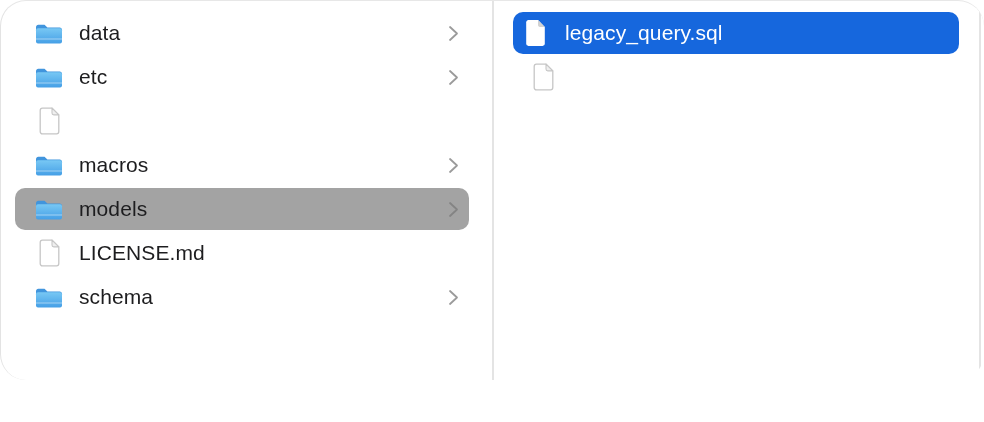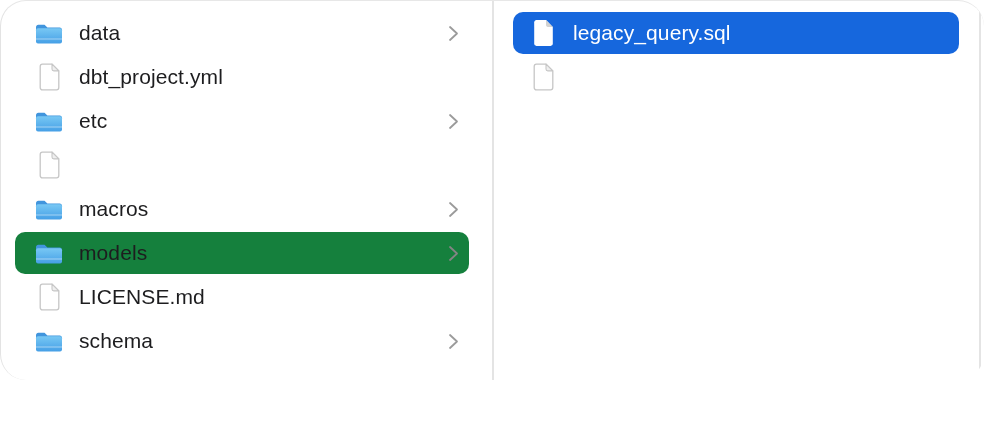--- a/index.html
+++ b/index.html
@@ -27,22 +27,22 @@
   .row {
     height: 42px;
     margin-top: 2px;
     display: flex;
     align-items: center;
     border-radius: 10px;
     cursor: default;
   }
   .col-1 .row { margin-left: 14px; margin-right: 23px; padding: 0 10px 0 20px; }
   .col-2 .row { margin-left: 19px; margin-right: 20px; padding: 0 10px 0 16px; }
-  .row.sel-gray { background: #15803d; }
-  .row.sel-blue { background: #1667dd; }
+  .row.sel-gray { background: #a3a3a3; }
+  .row.sel-blue { background: #1667dd; padding-left: 8px; }
   .icon-slot {
     width: 28px; flex: 0 0 28px;
     display: flex; align-items: center; justify-content: center;
   }
   .label {
     margin-left: 16px;
     font-size: 21px;
     color: #1d1d1f;
     letter-spacing: 0.1px;
     white-space: nowrap;
@@ -77,137 +77,128 @@
           </svg>
       </span>
       <span class="label">data</span>
       <span class="chevron">
         <svg width="11" height="17" viewBox="0 0 11 17">
             <path d="M2 2 L9 8.5 L2 15" fill="none" stroke="currentColor" stroke-width="1.8" stroke-linecap="round" stroke-linejoin="round"></path>
           </svg>
       </span>
     </div>
 
+
+    <div class="row">
+      <span class="icon-slot">
+        <svg width="28" height="23" viewBox="0 0 28 23">
+            <path d="M1 5.2C1 3.8 2 2.8 3.3 2.8h6.2l2.9 2.7h12.3C26 5.5 27 6.5 27 7.8v1.2H1Z" fill="#4195dd"></path>
+            <rect x="1" y="6.2" width="26" height="15.3" rx="2" fill="url(#folderGrad)"></rect>
+            <rect x="1" y="16.2" width="26" height="1.6" fill="#ffffff" opacity="0.3"></rect>
+          </svg>
+      </span>
+      <span class="label">etc</span>
+      <span class="chevron">
+        <svg width="11" height="17" viewBox="0 0 11 17">
+            <path d="M2 2 L9 8.5 L2 15" fill="none" stroke="currentColor" stroke-width="1.8" stroke-linecap="round" stroke-linejoin="round"></path>
+          </svg>
+      </span>
+    </div>
+
     <div class="row">
       <span class="icon-slot">
         <svg width="23" height="28" viewBox="0 0 23 28">
             <path d="M2.2 3.4C2.2 2.1 3.2 1.1 4.4 1.1H14l6.8 6.8v16.7c0 1.3-1 2.3-2.2 2.3H4.4c-1.2 0-2.2-1-2.2-2.3Z" fill="#ffffff" stroke="#c6c6c6" stroke-width="1.3"></path>
             <path d="M14 1.1l6.8 6.8h-5c-1 0-1.8-.8-1.8-1.8Z" fill="#efefef" stroke="#c6c6c6" stroke-width="1.1" stroke-linejoin="round"></path>
           </svg>
       </span>
-      <span class="label">dbt_project.yml</span>
-    </div>
-
-    <div class="row">
-      <span class="icon-slot">
-        <svg width="28" height="23" viewBox="0 0 28 23">
-            <path d="M1 5.2C1 3.8 2 2.8 3.3 2.8h6.2l2.9 2.7h12.3C26 5.5 27 6.5 27 7.8v1.2H1Z" fill="#4195dd"></path>
-            <rect x="1" y="6.2" width="26" height="15.3" rx="2" fill="url(#folderGrad)"></rect>
-            <rect x="1" y="16.2" width="26" height="1.6" fill="#ffffff" opacity="0.3"></rect>
-          </svg>
-      </span>
-      <span class="label">etc</span>
+    </div>
+
+    <div class="row">
+      <span class="icon-slot">
+        <svg width="28" height="23" viewBox="0 0 28 23">
+            <path d="M1 5.2C1 3.8 2 2.8 3.3 2.8h6.2l2.9 2.7h12.3C26 5.5 27 6.5 27 7.8v1.2H1Z" fill="#4195dd"></path>
+            <rect x="1" y="6.2" width="26" height="15.3" rx="2" fill="url(#folderGrad)"></rect>
+            <rect x="1" y="16.2" width="26" height="1.6" fill="#ffffff" opacity="0.3"></rect>
+          </svg>
+      </span>
+      <span class="label">macros</span>
+      <span class="chevron">
+        <svg width="11" height="17" viewBox="0 0 11 17">
+            <path d="M2 2 L9 8.5 L2 15" fill="none" stroke="currentColor" stroke-width="1.8" stroke-linecap="round" stroke-linejoin="round"></path>
+          </svg>
+      </span>
+    </div>
+
+    <div class="row sel-gray">
+      <span class="icon-slot">
+        <svg width="28" height="23" viewBox="0 0 28 23">
+            <path d="M1 5.2C1 3.8 2 2.8 3.3 2.8h6.2l2.9 2.7h12.3C26 5.5 27 6.5 27 7.8v1.2H1Z" fill="#4195dd"></path>
+            <rect x="1" y="6.2" width="26" height="15.3" rx="2" fill="url(#folderGrad)"></rect>
+            <rect x="1" y="16.2" width="26" height="1.6" fill="#ffffff" opacity="0.3"></rect>
+          </svg>
+      </span>
+      <span class="label">models</span>
       <span class="chevron">
         <svg width="11" height="17" viewBox="0 0 11 17">
             <path d="M2 2 L9 8.5 L2 15" fill="none" stroke="currentColor" stroke-width="1.8" stroke-linecap="round" stroke-linejoin="round"></path>
           </svg>
       </span>
     </div>
 
     <div class="row">
       <span class="icon-slot">
         <svg width="23" height="28" viewBox="0 0 23 28">
             <path d="M2.2 3.4C2.2 2.1 3.2 1.1 4.4 1.1H14l6.8 6.8v16.7c0 1.3-1 2.3-2.2 2.3H4.4c-1.2 0-2.2-1-2.2-2.3Z" fill="#ffffff" stroke="#c6c6c6" stroke-width="1.3"></path>
             <path d="M14 1.1l6.8 6.8h-5c-1 0-1.8-.8-1.8-1.8Z" fill="#efefef" stroke="#c6c6c6" stroke-width="1.1" stroke-linejoin="round"></path>
           </svg>
       </span>
-    </div>
-
-    <div class="row">
-      <span class="icon-slot">
-        <svg width="28" height="23" viewBox="0 0 28 23">
-            <path d="M1 5.2C1 3.8 2 2.8 3.3 2.8h6.2l2.9 2.7h12.3C26 5.5 27 6.5 27 7.8v1.2H1Z" fill="#4195dd"></path>
-            <rect x="1" y="6.2" width="26" height="15.3" rx="2" fill="url(#folderGrad)"></rect>
-            <rect x="1" y="16.2" width="26" height="1.6" fill="#ffffff" opacity="0.3"></rect>
-          </svg>
-      </span>
-      <span class="label">macros</span>
-      <span class="chevron">
-        <svg width="11" height="17" viewBox="0 0 11 17">
-            <path d="M2 2 L9 8.5 L2 15" fill="none" stroke="currentColor" stroke-width="1.8" stroke-linecap="round" stroke-linejoin="round"></path>
-          </svg>
-      </span>
-    </div>
-
-    <div class="row sel-gray">
-      <span class="icon-slot">
-        <svg width="28" height="23" viewBox="0 0 28 23">
-            <path d="M1 5.2C1 3.8 2 2.8 3.3 2.8h6.2l2.9 2.7h12.3C26 5.5 27 6.5 27 7.8v1.2H1Z" fill="#4195dd"></path>
-            <rect x="1" y="6.2" width="26" height="15.3" rx="2" fill="url(#folderGrad)"></rect>
-            <rect x="1" y="16.2" width="26" height="1.6" fill="#ffffff" opacity="0.3"></rect>
-          </svg>
-      </span>
-      <span class="label">models</span>
-      <span class="chevron">
-        <svg width="11" height="17" viewBox="0 0 11 17">
-            <path d="M2 2 L9 8.5 L2 15" fill="none" stroke="currentColor" stroke-width="1.8" stroke-linecap="round" stroke-linejoin="round"></path>
-          </svg>
-      </span>
+      <span class="label">LICENSE.md</span>
+    </div>
+
+
+    <div class="row">
+      <span class="icon-slot">
+        <svg width="28" height="23" viewBox="0 0 28 23">
+            <path d="M1 5.2C1 3.8 2 2.8 3.3 2.8h6.2l2.9 2.7h12.3C26 5.5 27 6.5 27 7.8v1.2H1Z" fill="#4195dd"></path>
+            <rect x="1" y="6.2" width="26" height="15.3" rx="2" fill="url(#folderGrad)"></rect>
+            <rect x="1" y="16.2" width="26" height="1.6" fill="#ffffff" opacity="0.3"></rect>
+          </svg>
+      </span>
+      <span class="label">schema</span>
+      <span class="chevron">
+        <svg width="11" height="17" viewBox="0 0 11 17">
+            <path d="M2 2 L9 8.5 L2 15" fill="none" stroke="currentColor" stroke-width="1.8" stroke-linecap="round" stroke-linejoin="round"></path>
+          </svg>
+      </span>
+    </div>
+
+  </div>
+
+  <div class="divider divider-1"></div>
+
+  <div class="column col-2">
+
+    <div class="row sel-blue">
+      <span class="icon-slot">
+        <svg width="23" height="28" viewBox="0 0 23 28">
+            <path d="M2.2 3.4C2.2 2.1 3.2 1.1 4.4 1.1H14l6.8 6.8v16.7c0 1.3-1 2.3-2.2 2.3H4.4c-1.2 0-2.2-1-2.2-2.3Z" fill="#ffffff"></path>
+            <path d="M14 1.1l6.8 6.8h-5c-1 0-1.8-.8-1.8-1.8Z" fill="#d2d2d2"></path>
+          </svg>
+      </span>
+      <span class="label">legacy_query.sql</span>
     </div>
 
     <div class="row">
       <span class="icon-slot">
         <svg width="23" height="28" viewBox="0 0 23 28">
             <path d="M2.2 3.4C2.2 2.1 3.2 1.1 4.4 1.1H14l6.8 6.8v16.7c0 1.3-1 2.3-2.2 2.3H4.4c-1.2 0-2.2-1-2.2-2.3Z" fill="#ffffff" stroke="#c6c6c6" stroke-width="1.3"></path>
             <path d="M14 1.1l6.8 6.8h-5c-1 0-1.8-.8-1.8-1.8Z" fill="#efefef" stroke="#c6c6c6" stroke-width="1.1" stroke-linejoin="round"></path>
           </svg>
       </span>
-      <span class="label">LICENSE.md</span>
-    </div>
-
-
-    <div class="row">
-      <span class="icon-slot">
-        <svg width="28" height="23" viewBox="0 0 28 23">
-            <path d="M1 5.2C1 3.8 2 2.8 3.3 2.8h6.2l2.9 2.7h12.3C26 5.5 27 6.5 27 7.8v1.2H1Z" fill="#4195dd"></path>
-            <rect x="1" y="6.2" width="26" height="15.3" rx="2" fill="url(#folderGrad)"></rect>
-            <rect x="1" y="16.2" width="26" height="1.6" fill="#ffffff" opacity="0.3"></rect>
-          </svg>
-      </span>
-      <span class="label">schema</span>
-      <span class="chevron">
-        <svg width="11" height="17" viewBox="0 0 11 17">
-            <path d="M2 2 L9 8.5 L2 15" fill="none" stroke="currentColor" stroke-width="1.8" stroke-linecap="round" stroke-linejoin="round"></path>
-          </svg>
-      </span>
-    </div>
+    </div>
+
 
   </div>
 
-  <div class="divider divider-1"></div>
-
-  <div class="column col-2">
-
-    <div class="row sel-blue">
-      <span class="icon-slot">
-        <svg width="23" height="28" viewBox="0 0 23 28">
-            <path d="M2.2 3.4C2.2 2.1 3.2 1.1 4.4 1.1H14l6.8 6.8v16.7c0 1.3-1 2.3-2.2 2.3H4.4c-1.2 0-2.2-1-2.2-2.3Z" fill="#ffffff"></path>
-            <path d="M14 1.1l6.8 6.8h-5c-1 0-1.8-.8-1.8-1.8Z" fill="#d2d2d2"></path>
-          </svg>
-      </span>
-      <span class="label">legacy_query.sql</span>
-    </div>
-
-    <div class="row">
-      <span class="icon-slot">
-        <svg width="23" height="28" viewBox="0 0 23 28">
-            <path d="M2.2 3.4C2.2 2.1 3.2 1.1 4.4 1.1H14l6.8 6.8v16.7c0 1.3-1 2.3-2.2 2.3H4.4c-1.2 0-2.2-1-2.2-2.3Z" fill="#ffffff" stroke="#c6c6c6" stroke-width="1.3"></path>
-            <path d="M14 1.1l6.8 6.8h-5c-1 0-1.8-.8-1.8-1.8Z" fill="#efefef" stroke="#c6c6c6" stroke-width="1.1" stroke-linejoin="round"></path>
-          </svg>
-      </span>
-    </div>
-
-
-  </div>
-
   <div class="divider divider-2"></div>
 
 </div>
 
 </body></html>

